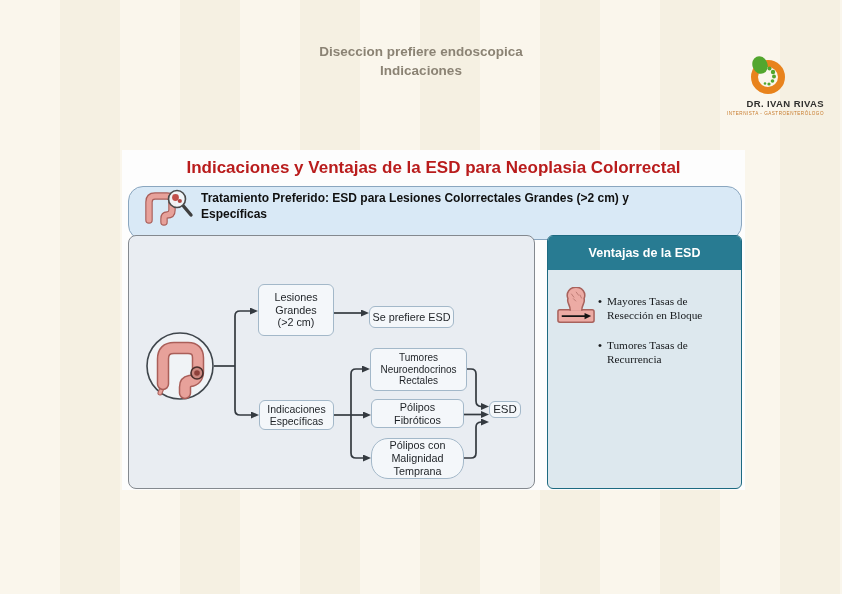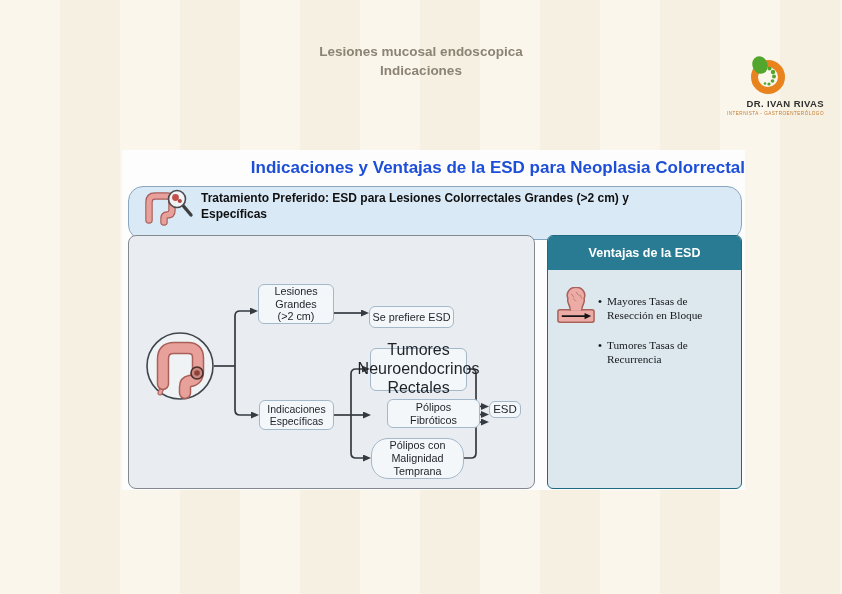--- a/index.html
+++ b/index.html
@@ -26,21 +26,21 @@
   .logo-name { font-size:9.5px; font-weight:bold; color:#30302e; letter-spacing:.4px; margin-top:1px; }
   .logo-sub  { font-size:4.6px; color:#c77a2b; letter-spacing:.5px; margin-top:1.5px; }
 
   
   .panel {
     position:absolute; left:122px; top:150px; width:623px; height:340px;
     background:#fdfdfd;
   }
   .panel-title {
     position:absolute; top:8px; left:0; width:100%;
-    text-align:right; font-size:17px; font-weight:bold; color:#1d4ed8;
+    text-align:center; font-size:17px; font-weight:bold; color:#b91c1c;
   }
 
   
   .banner {
     position:absolute; left:6px; top:36px; width:614px; height:54px;
     background:#d9e9f6; border:1.2px solid #8aa6bf; border-radius:15px;
   }
   .banner-icon { position:absolute; left:12px; top:1px; }
   .banner-text {
     position:absolute; left:72px; top:4px; width:520px;
@@ -54,25 +54,25 @@
     background:#e9edf2; border:1.3px solid #84898f; border-radius:8px;
   }
   .flow svg.arrows { position:absolute; left:0; top:0; }
   .colon-circle { position:absolute; left:17px; top:96px; }
   .fc-box {
     position:absolute; background:#f4f7fa; border:1.2px solid #a3b8c9;
     border-radius:6px; display:flex; align-items:center; justify-content:center;
     text-align:center; font-size:10.8px; color:#1e2226; line-height:1.18;
   }
   .fc-box span { white-space:pre-line; }
-  .fc-lesiones     { left:129px; top:48px;  width:76px; height:40px; }
+  .fc-lesiones     { left:129px; top:48px;  width:76px; height:52px; }
   .fc-seprefiere   { left:240px; top:70px;  width:85px; height:22px; }
   .fc-indicaciones { left:130px; top:164px; width:75px; height:30px; font-size:10.5px; }
-  .fc-tumores      { left:241px; top:112px; width:97px; height:43px; font-size:16px; }
-  .fc-fibroticos   { left:242px; top:163px; width:93px; height:29px;margin-left:16px; }
+  .fc-tumores      { left:241px; top:112px; width:97px; height:43px; font-size:10px; }
+  .fc-fibroticos   { left:242px; top:163px; width:93px; height:29px; }
   .fc-malignidad   { left:242px; top:202px; width:93px; height:41px;border-radius:17px; }
   .fc-esd          { left:360px; top:165px; width:32px; height:17px; font-size:11.5px; }
 
   
   .adv {
     position:absolute; left:425px; top:85px; width:195px; height:254px;
     background:#dde8ee; border:1.5px solid #1d6a81; border-radius:6px; overflow:hidden;
   }
   .adv-header {
     height:34px; background:#287b92; display:flex; align-items:center; justify-content:center;
@@ -83,21 +83,21 @@
   .adv-list li { display:flex; gap:5px; font-size:11.3px; color:#16191c; line-height:1.27; margin-bottom:15px; }
   .adv-list li .dot { flex:0 0 auto; }
   .adv-list li .txt { white-space:pre-line;font-family:Liberation Serif, serif; }
 </style>
 </head>
 <body>
 
 <div class="slide">
 
   <div class="slide-title">
-    <div>Lesiones mucosal endoscopica</div>
+    <div>Diseccion prefiere endoscopica</div>
     <div>Indicaciones</div>
   </div>
 
   <div class="logo">
     <svg width="42" height="42" viewBox="0 0 42 42">
       <circle cx="21" cy="22" r="13.5" fill="none" stroke="#e8831d" stroke-width="7"></circle>
       <ellipse cx="13" cy="10" rx="7.5" ry="9" fill="#52a62e" transform="rotate(-22 13 10)"></ellipse>
       <circle cx="22.5" cy="13.5" r="2" fill="#52a62e"></circle>
       <circle cx="26" cy="17" r="2.2" fill="#52a62e"></circle>
       <circle cx="27" cy="21.5" r="2" fill="#52a62e"></circle>

